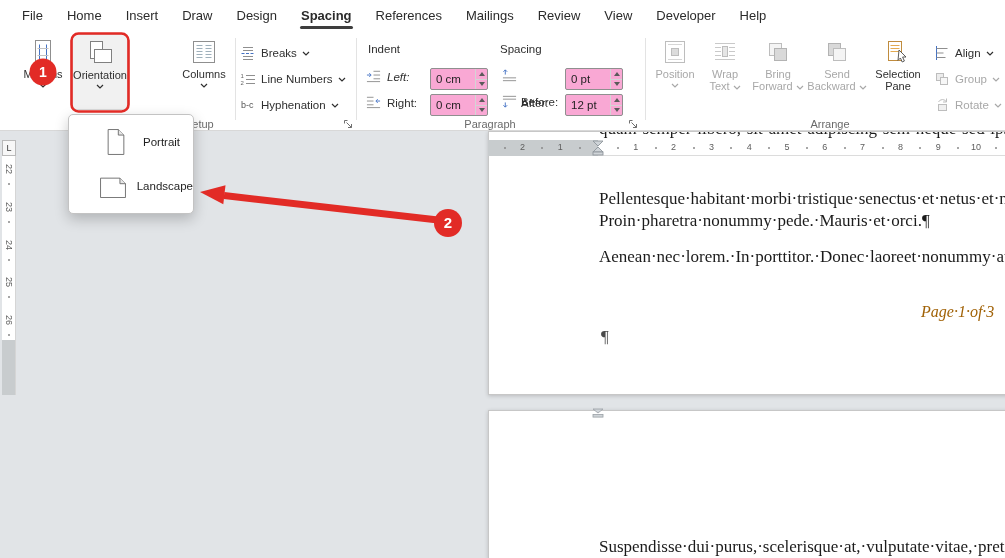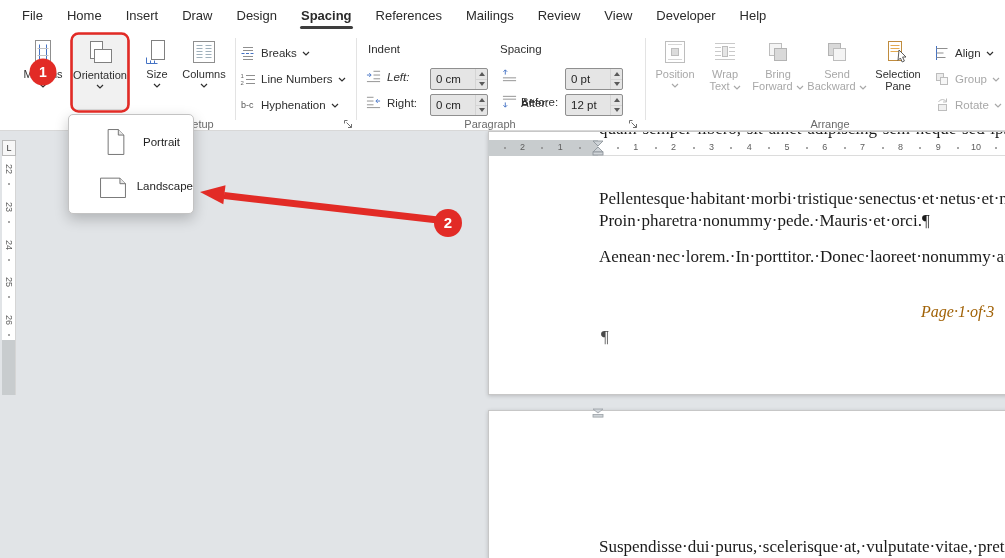--- a/index.html
+++ b/index.html
@@ -18,21 +18,21 @@
   .bigbtn .lbl{line-height:12px;text-align:center;white-space:nowrap;}
   .bigbtn.open{background:#f1f1f1;border:1px solid #d9d9d9;}
   .disabled{color:#a8a8a8 !important;}
   .sep{position:absolute;top:8px;width:1px;height:82px;background:#e3e3e3;}
   .smallrow{position:absolute;display:flex;align-items:center;gap:5px;height:22px;font-size:11.5px;color:#2f2f2f;white-space:nowrap;border-radius:3px;}
   .gl{position:absolute;top:88px;font-size:11px;color:#6a6a6a;text-align:center;white-space:nowrap;}
   .launch{position:absolute;top:89px;width:11px;height:11px;}
   .ftitle{position:absolute;font-size:11.5px;color:#2f2f2f;}
   .flabel{position:absolute;font-size:11.5px;color:#2f2f2f;}
   .rowicon{position:absolute;}
-  .spinner{position:absolute;display:flex;width:58px;height:22px;border:1px solid #8f8f8f;background:#e5e5e5;border-radius:2px;}
+  .spinner{position:absolute;display:flex;width:58px;height:22px;border:1px solid #8f8f8f;background:#f9a8d4;border-radius:2px;}
   .spinner .val{flex:1;font-size:11.5px;color:#1f1f1f;padding:4px 0 0 5px;}
   .spbtns{width:12px;display:flex;flex-direction:column;border-left:1px solid #d4d4d4;}
   .spbtns>div{flex:1;display:flex;align-items:center;justify-content:center;}
   .spbtns>div:first-child{border-bottom:1px solid #d4d4d4;}
   .tri-up{width:0;height:0;border-left:3px solid transparent;border-right:3px solid transparent;border-bottom:4px solid #5a5a5a;}
   .tri-dn{width:0;height:0;border-left:3px solid transparent;border-right:3px solid transparent;border-top:4px solid #5a5a5a;}
   .chev{flex:none;}
 
   
   .docarea{position:absolute;top:131px;left:0;right:0;bottom:0;background:#e1e4e7;z-index:1;}
@@ -175,30 +175,20 @@
     <svg width="26" height="26" viewBox="0 0 26 26">
       <rect x="3.5" y="1.5" width="12" height="17" fill="#fff" stroke="#808080"></rect>
       <rect x="7.5" y="9.5" width="17" height="13" fill="#fff" stroke="#808080"></rect>
     </svg>
     <div class="lbl">Orientation</div>
     <svg class="chev" width="8" height="5" viewBox="0 0 8 5">
         <path d="M1 1 L4 4 L7 1" fill="none" stroke="currentColor" stroke-width="1.2"></path>
       </svg>
   </div>
 
-  <div class="bigbtn" style="left:138px;width:38px;">
-    <svg width="26" height="26" viewBox="0 0 26 26">
-      <rect x="7.5" y="1.5" width="13" height="19" fill="#fff" stroke="#808080"></rect>
-      <path d="M2.5 24.5 h11 M2.5 24.5 v-6 M6.5 24.5 v-3 M10.5 24.5 v-3" stroke="#4472c4" fill="none"></path>
-    </svg>
-    <div class="lbl">Size</div>
-    <svg class="chev" width="8" height="5" viewBox="0 0 8 5">
-        <path d="M1 1 L4 4 L7 1" fill="none" stroke="currentColor" stroke-width="1.2"></path>
-      </svg>
-  </div>
 
   <div class="bigbtn" style="left:180px;width:48px;">
     <svg width="26" height="26" viewBox="0 0 26 26">
       <rect x="2.5" y="2.5" width="21" height="21" fill="#fff" stroke="#8f8f8f"></rect>
       <path d="M5.5 6.5h6M5.5 9.5h6M5.5 12.5h6M5.5 15.5h6M5.5 18.5h6M14.5 6.5h6M14.5 9.5h6M14.5 12.5h6M14.5 15.5h6M14.5 18.5h6" stroke="#9fb0bb" fill="none"></path>
     </svg>
     <div class="lbl">Columns</div>
     <svg class="chev" width="8" height="5" viewBox="0 0 8 5">
         <path d="M1 1 L4 4 L7 1" fill="none" stroke="currentColor" stroke-width="1.2"></path>
       </svg>

